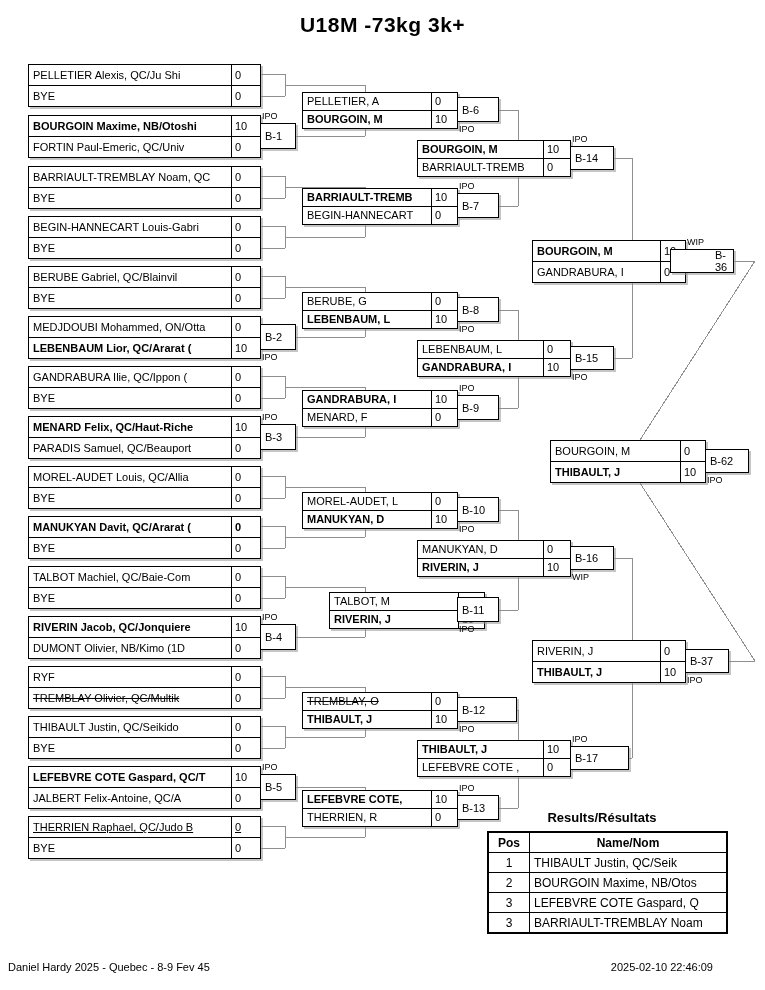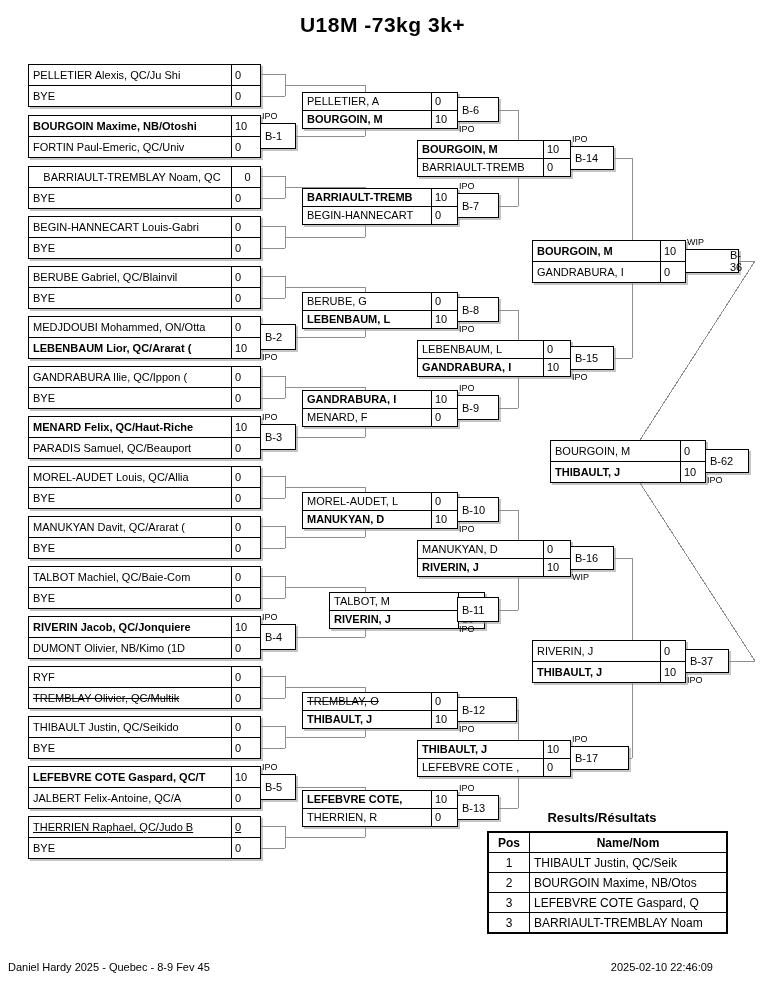--- a/index.html
+++ b/index.html
@@ -195,21 +195,21 @@
       <div class="row row2" style="height: 20px; line-height: 20px;">
         <span class="nm">FORTIN Paul-Emeric, QC/Univ</span>
         <span class="sc" style="width: 25px;">0</span>
       </div>
     </div>
     <div class="tag" style="left: 260px; top: 123px; width: 36px; height: 26px;">
       <span>B-1</span>
     </div>
     <div class="mth" style="left: 262px; top: 111px;">IPO</div>
     <div class="match" style="left: 28px; top: 166px; width: 231px;">
-      <div class="row" style="height: 20px; line-height: 20px; text-align: center;">
+      <div class="row" style="height: 20px; line-height: 20px;">
         <span class="nm">BARRIAULT-TREMBLAY Noam, QC</span>
         <span class="sc" style="width: 25px;">0</span>
       </div>
       <div class="row row2" style="height: 20px; line-height: 20px;">
         <span class="nm">BYE</span>
         <span class="sc" style="width: 25px;">0</span>
       </div>
     </div>
     <div class="match" style="left: 28px; top: 216px; width: 231px;">
       <div class="row" style="height: 20px; line-height: 20px;">
@@ -273,21 +273,21 @@
       <div class="row" style="height: 20px; line-height: 20px;">
         <span class="nm">MOREL-AUDET Louis, QC/Allia</span>
         <span class="sc" style="width: 25px;">0</span>
       </div>
       <div class="row row2" style="height: 20px; line-height: 20px;">
         <span class="nm">BYE</span>
         <span class="sc" style="width: 25px;">0</span>
       </div>
     </div>
     <div class="match" style="left: 28px; top: 516px; width: 231px;">
-      <div class="row" style="height: 20px; line-height: 20px;">
+      <div class="row" style="height: 20px; line-height: 20px; font-weight: bold;">
         <span class="nm">MANUKYAN Davit, QC/Ararat (</span>
         <span class="sc" style="width: 25px;">0</span>
       </div>
       <div class="row row2" style="height: 20px; line-height: 20px;">
         <span class="nm">BYE</span>
         <span class="sc" style="width: 25px;">0</span>
       </div>
     </div>
     <div class="match" style="left: 28px; top: 566px; width: 231px;">
       <div class="row" style="height: 20px; line-height: 20px;">
@@ -528,21 +528,21 @@
     <div class="match" style="left: 532px; top: 240px; width: 152px;">
       <div class="row" style="height: 20px; line-height: 20px;">
         <span class="nm w">BOURGOIN, M</span>
         <span class="sc" style="width: 21px;">10</span>
       </div>
       <div class="row row2" style="height: 20px; line-height: 20px;">
         <span class="nm">GANDRABURA, I</span>
         <span class="sc" style="width: 21px;">0</span>
       </div>
     </div>
-    <div class="tag" style="left: 685px; top: 249px; width: 54px; height: 24px; padding-left: 44px;">
+    <div class="tag" style="left: 670px; top: 249px; width: 64px; height: 24px; padding-left: 44px;">
       <span>B-36</span>
     </div>
     <div class="mth" style="left: 687px; top: 237px;">WIP</div>
     <div class="match" style="left: 532px; top: 640px; width: 152px;">
       <div class="row" style="height: 20px; line-height: 20px;">
         <span class="nm">RIVERIN, J</span>
         <span class="sc" style="width: 21px;">0</span>
       </div>
       <div class="row row2" style="height: 20px; line-height: 20px;">
         <span class="nm w">THIBAULT, J</span>

